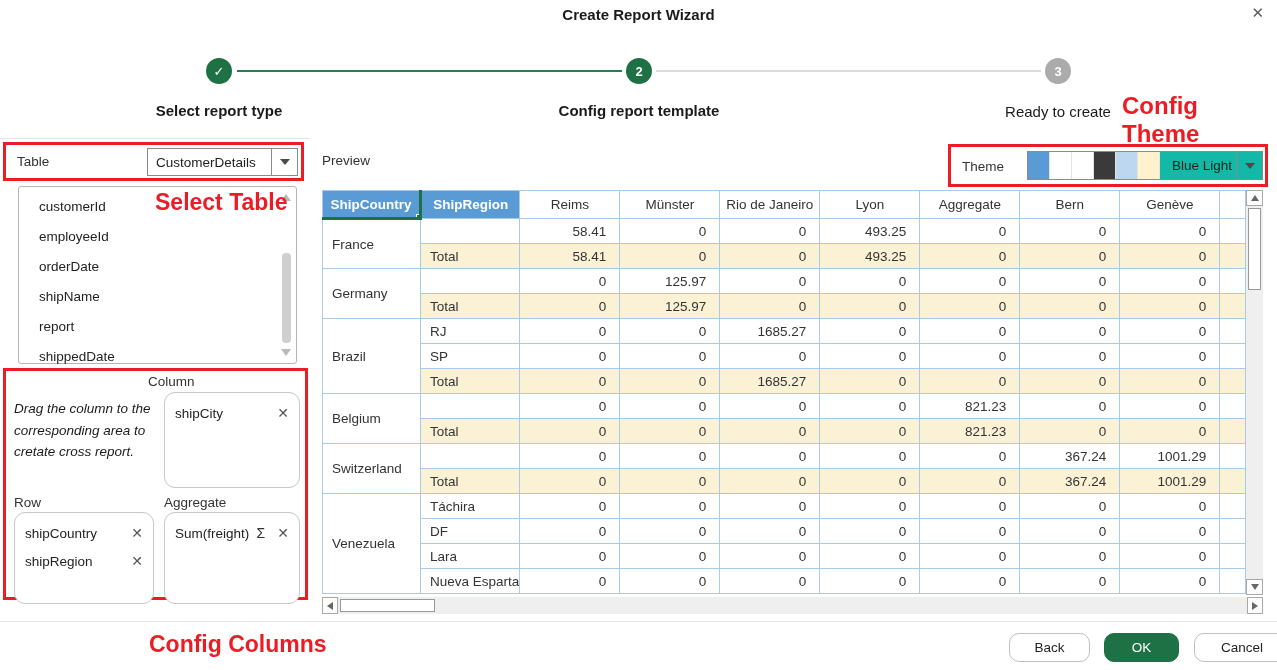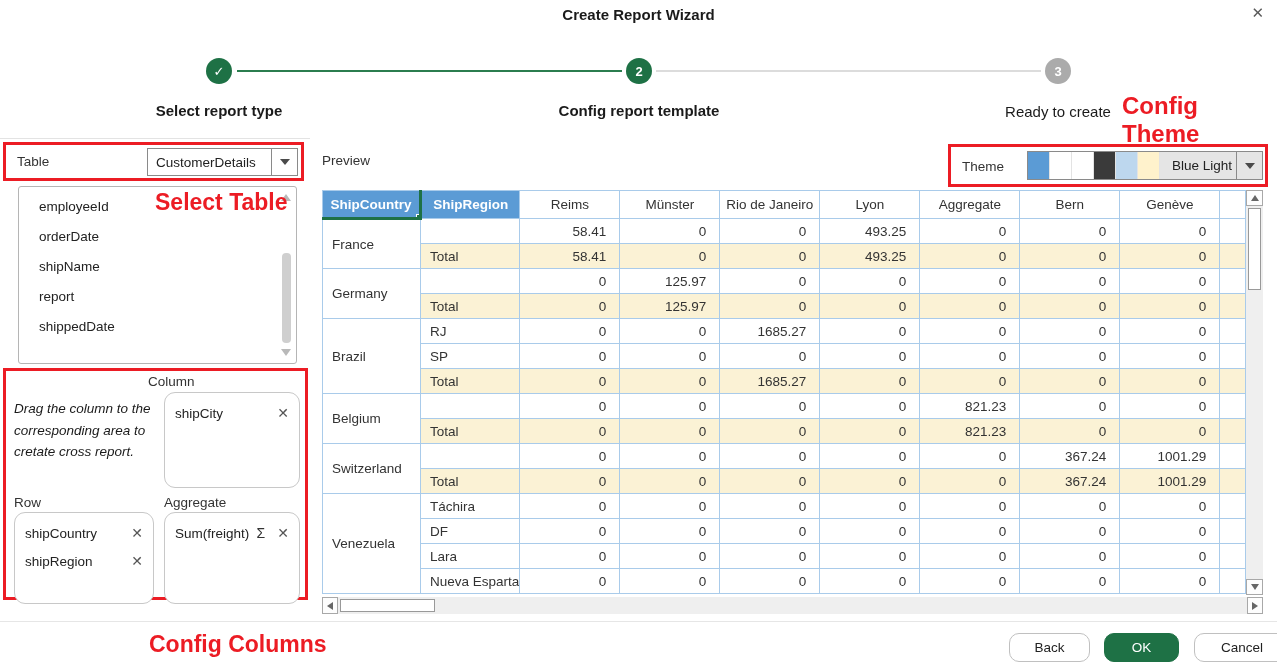--- a/index.html
+++ b/index.html
@@ -43,21 +43,21 @@
   .mini-tri-dn{width:0;height:0;border-left:5px solid transparent;border-right:5px solid transparent;border-top:7px solid #b9b9b9;}
   .list-thumb{width:9px;border-radius:4px;background:#cfcfcf;}
   .hint{font-style:italic;font-size:13.5px;line-height:21.5px;color:#1a1a1a;}
   .chipbox{border:1px solid #c8c8c8;border-radius:11px;background:#fff;padding-top:6px;}
   .chip{display:flex;align-items:center;height:28px;padding:0 10px;font-size:13.5px;color:#222;}
   .chip .nm{flex:1;white-space:nowrap;overflow:hidden;}
   .chip .x{color:#555;font-size:14px;cursor:pointer;}
   .chip .sg{color:#333;font-size:14px;margin-right:12px;cursor:pointer;}
 
   
-  .theme-ctl{border:1px solid #8a8a8a;background:#e5e5e5;display:flex;}
+  .theme-ctl{border:1px solid #8a8a8a;background:#14b8a6;display:flex;}
   .swatches{display:flex;height:100%;}
   .swatch{width:22px;height:100%;border-right:1px solid #e3e3e3;}
   .theme-val{flex:1;padding-left:12px;display:flex;align-items:center;font-size:13.5px;}
 
   
   table{border-collapse:collapse;table-layout:fixed;font-size:13.5px;}
   th,td{border:1px solid var(--grid);overflow:hidden;white-space:nowrap;}
   th{height:28px;font-weight:normal;color:#333;background:#fff;text-align:center;}
   th.key{background:var(--hdr-blue);color:#fff;font-weight:bold;}
   th.sel{border-right:3px solid var(--green);border-bottom:3px solid var(--green);position:relative;}
@@ -104,20 +104,21 @@
 <div class="abs lbl" style="left:17px;top:154px;">Table</div>
 <div class="abs dropdown" style="left:147px;top:148px;width:151px;height:28px;">
   <div class="dd-text">CustomerDetails</div>
   <div class="dd-arrow">
       <div class="tri-down"></div>
     </div>
 </div>
 
 <div class="abs listbox" style="left:18px;top:186px;width:279px;height:178px;">
   <div class="items">
+      <div class="list-item">customerId</div>
       <div class="list-item">employeeId</div>
       <div class="list-item">orderDate</div>
       <div class="list-item">shipName</div>
       <div class="list-item">report</div>
       <div class="list-item">shippedDate</div>
     </div>
   <div class="abs mini-tri-up" style="right:5px;top:7px;"></div>
   <div class="abs list-thumb" style="right:5px;top:66px;height:90px;"></div>
   <div class="abs mini-tri-dn" style="right:5px;bottom:7px;"></div>
 </div>

